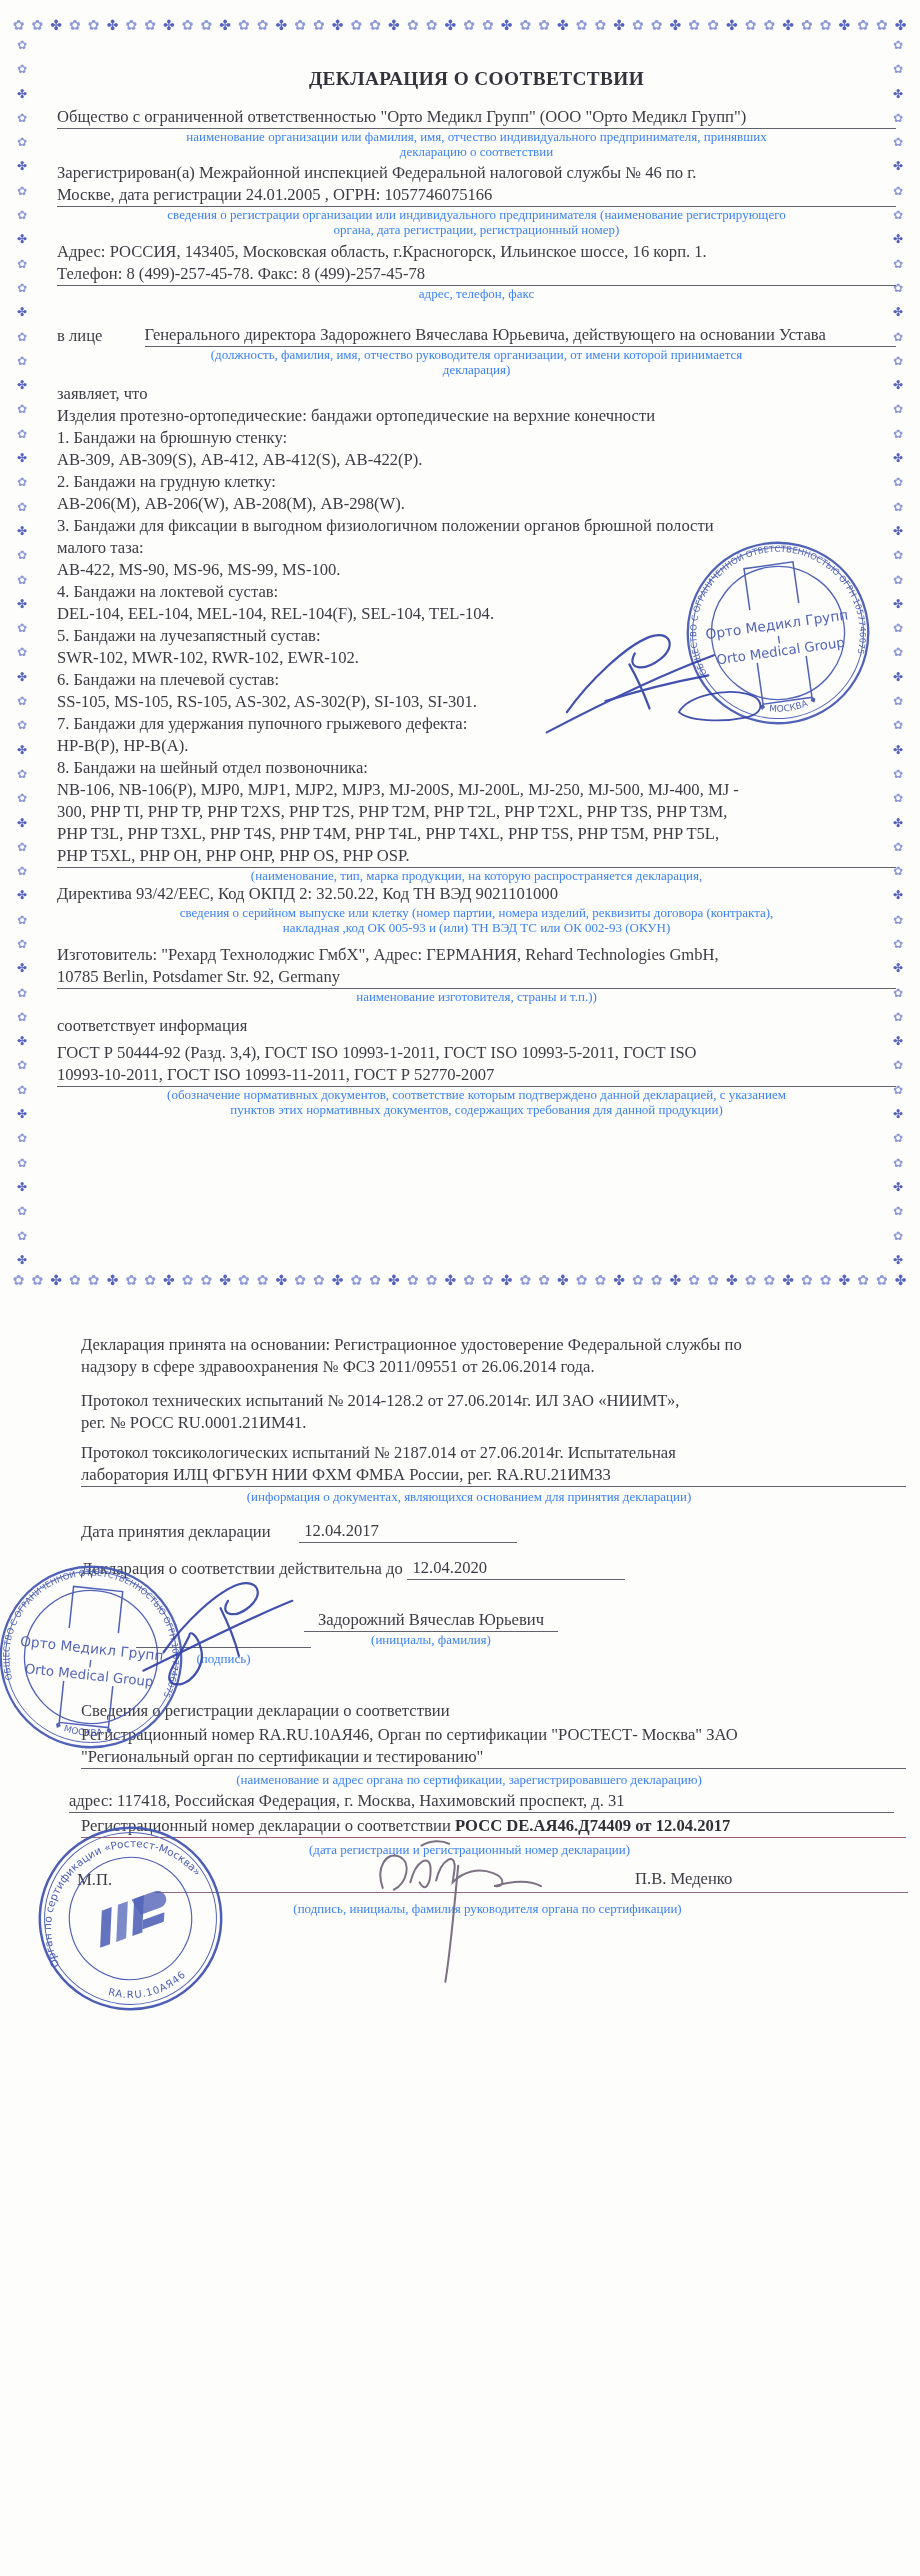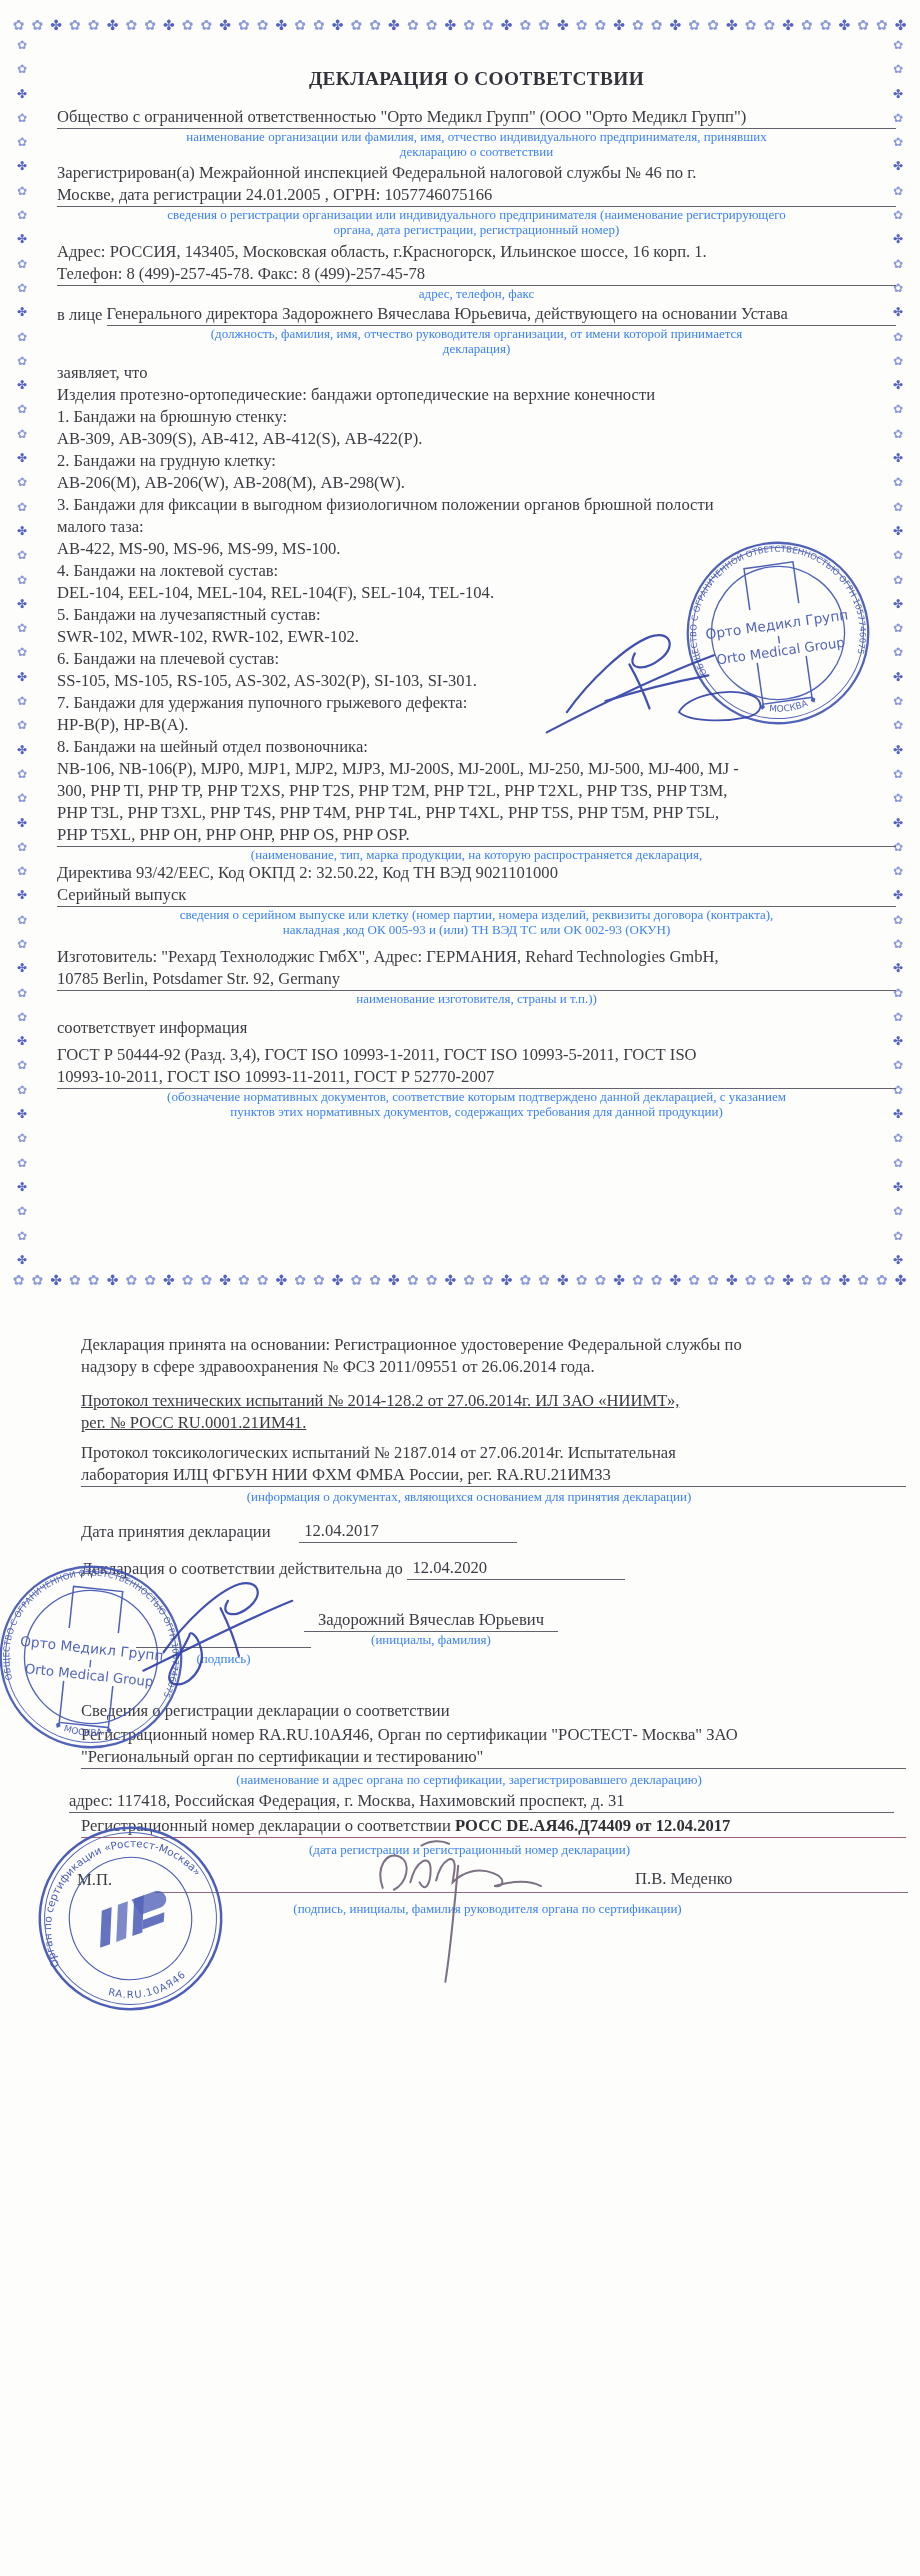--- a/index.html
+++ b/index.html
@@ -16,21 +16,21 @@
   .orn-a{color:#8d9ad8;}
   .orn-b{color:#5563c0;}
 
   .p1-content{position:absolute;left:46px;top:46px;width:839px;}
   .doc-title{text-align:center;font-weight:bold;font-size:19.3px;letter-spacing:0.4px;margin:9.2px 0 15.6px;color:#33333b;}
   .line{font-size:16.6px;line-height:22px;}
   .cap{font-size:13px;line-height:15px;text-align:center;color:#3b82f6;}
   .bb{border-bottom:1.1px solid #62626b;}
   .flexrow{display:flex;align-items:flex-end;}
   .ul-fill{flex:1;border-bottom:1.1px solid #62626b;}
-  .mt4{margin-top:3.7px;} .mt6{margin-top:5.5px;} .mt8{margin-top:2px;} .mt10{margin-top:9.2px;} .mt12{margin-top:11px;}
+  .mt4{margin-top:3.7px;} .mt6{margin-top:5.5px;} .mt8{margin-top:23px;gap:38px;} .mt10{margin-top:9.2px;} .mt12{margin-top:11px;}
   .pre{white-space:pre;}
 
   
   .abs{position:absolute;}
   .redline{border-bottom:1.2px solid #9c5f79 !important;}
   .longline{border-bottom:1.1px solid #8d6a80;height:0;}
   b.regnum{color:#2f2f36;}
 
   
   .stamp{position:absolute;pointer-events:none;}
@@ -299,41 +299,40 @@
           <div class="line">7.  Бандажи для удержания пупочного грыжевого дефекта:</div>
           <div class="line">HP-B(P), HP-B(A).</div>
           <div class="line">8. Бандажи на шейный отдел позвоночника:</div>
           <div class="line">NB-106, NB-106(P), MJP0, MJP1, MJP2, MJP3, MJ-200S, MJ-200L, MJ-250, MJ-500, MJ-400, MJ -</div>
           <div class="line">300, PHP TI, PHP TP, PHP T2XS, PHP T2S, PHP T2M, PHP T2L, PHP T2XL, PHP T3S, PHP T3M,</div>
           <div class="line">PHP T3L, PHP T3XL, PHP T4S, PHP T4M, PHP T4L, PHP T4XL, PHP T5S, PHP T5M, PHP T5L,</div>
           <div class="line bb">PHP T5XL, PHP OH, PHP OHP, PHP OS, PHP OSP.</div>
         </div>
       <div class="cap">(наименование, тип, марка продукции, на которую распространяется декларация,</div>
       <div class="line">Директива 93/42/ЕЕС, Код ОКПД 2:  32.50.22, Код ТН ВЭД 9021101000</div>
-      <div class="line bb">Серийный выпуск</div>
       <div class="cap">сведения о серийном выпуске или клетку (номер партии, номера изделий, реквизиты договора (контракта),</div>
       <div class="cap">накладная ,код ОК 005-93 и (или) ТН ВЭД ТС или ОК 002-93 (ОКУН)</div>
 
       <div class="line mt10">Изготовитель: "Рехард Технолоджис ГмбХ", Адрес: ГЕРМАНИЯ, Rehard Technologies GmbH,</div>
       <div class="line bb">10785 Berlin, Potsdamer Str. 92, Germany</div>
       <div class="cap">наименование изготовителя, страны и т.п.))</div>
 
       <div class="line mt12">соответствует информация</div>
       <div class="line mt6">ГОСТ Р 50444-92 (Разд. 3,4), ГОСТ  ISO 10993-1-2011, ГОСТ  ISO 10993-5-2011, ГОСТ  ISO</div>
       <div class="line bb">10993-10-2011, ГОСТ  ISO 10993-11-2011, ГОСТ Р 52770-2007</div>
       <div class="cap">(обозначение нормативных документов, соответствие которым подтверждено данной декларацией, с указанием</div>
       <div class="cap">пунктов этих нормативных документов, содержащих требования для данной продукции)</div>
     </div>
   </div>
 
   <div class="abs" style="left:81px;top:1334px;width:764px;">
     <div class="line">Декларация принята на основании: Регистрационное удостоверение Федеральной службы по</div>
     <div class="line">надзору в сфере здравоохранения № ФСЗ 2011/09551 от 26.06.2014 года.</div>
   </div>
-  <div class="abs" style="left:81px;top:1390px;width:764px;text-decoration:underline;">
+  <div class="abs" style="left:81px;top:1390px;width:764px;">
     <div class="line">Протокол  технических испытаний № 2014-128.2 от 27.06.2014г. ИЛ ЗАО «НИИМТ»,</div>
     <div class="line">рег. № РОСС RU.0001.21ИМ41.</div>
   </div>
   <div class="abs" style="left:81px;top:1442px;width:825px;">
     <div class="line">Протокол токсикологических испытаний № 2187.014 от 27.06.2014г. Испытательная</div>
     <div class="line bb">лаборатория ИЛЦ ФГБУН НИИ ФХМ ФМБА России, рег. RA.RU.21ИМ33</div>
   </div>
   <div class="abs cap" style="left:55px;top:1489px;width:828px;">(информация о документах, являющихся основанием для принятия декларации)</div>
 
   <div class="abs line flexrow" style="left:81px;top:1520px;width:442px;gap:12px;">

